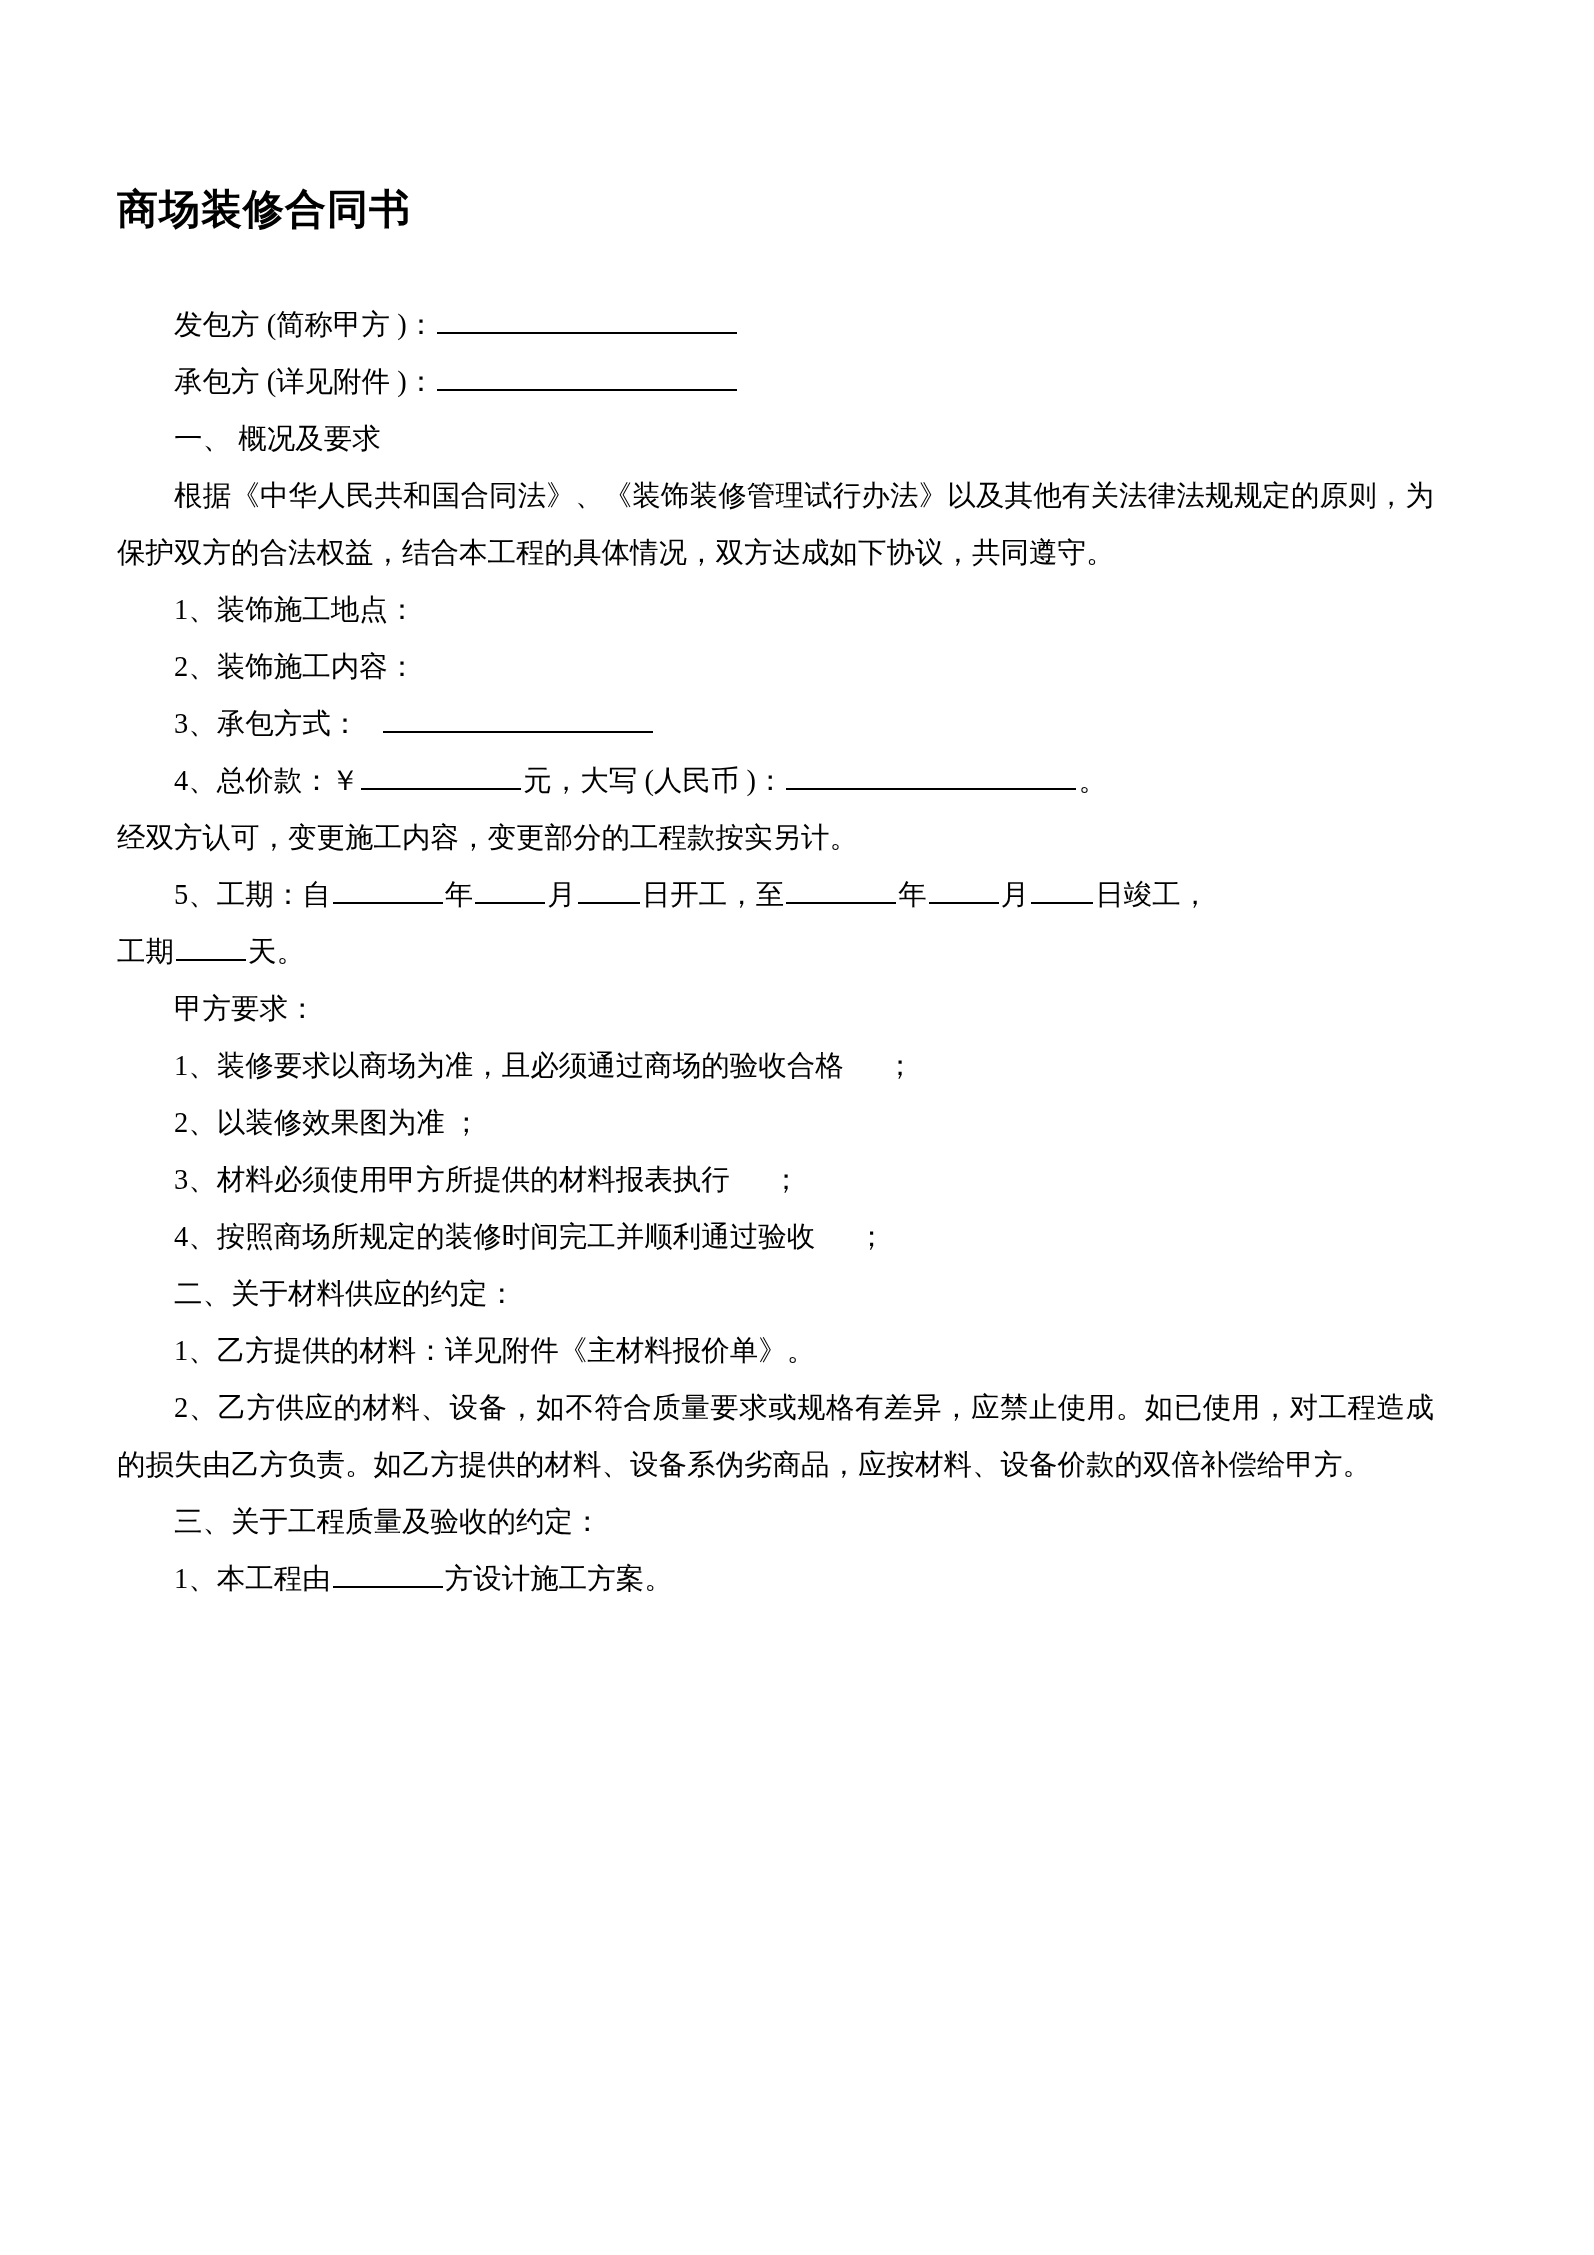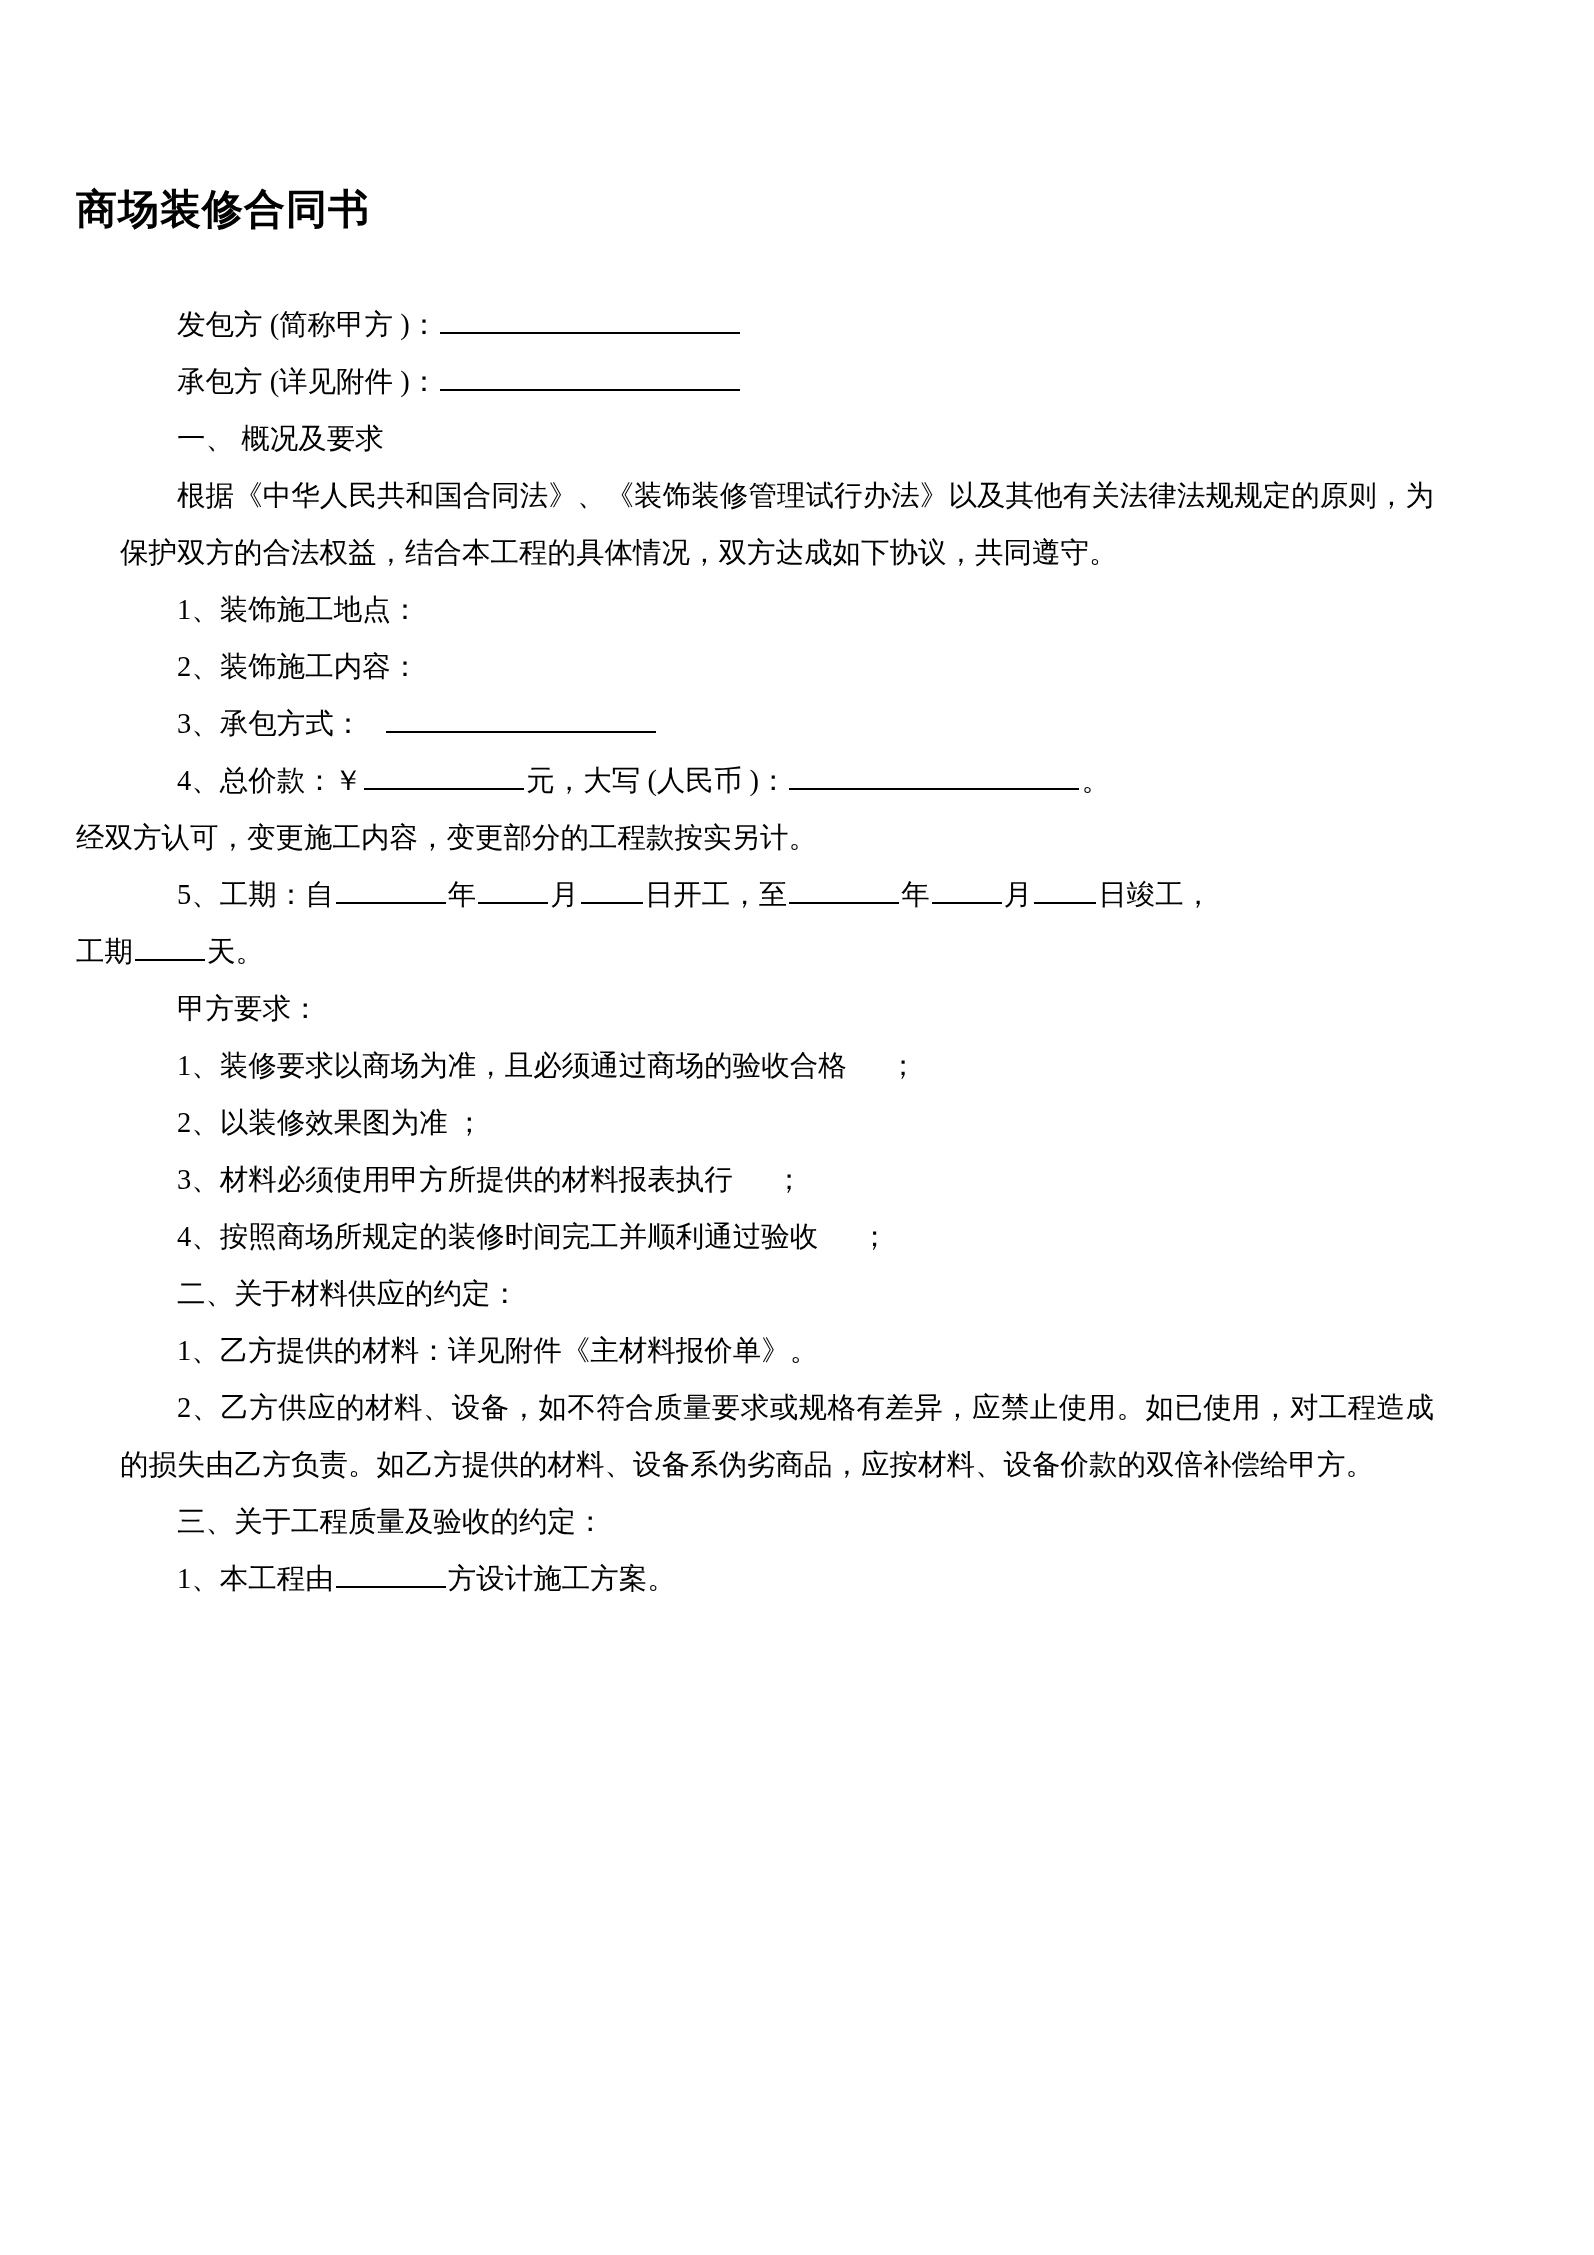--- a/index.html
+++ b/index.html
@@ -11,40 +11,39 @@
     width: 1594px;
     height: 2255px;
     font-family: "Liberation Serif", "DejaVu Serif", serif;
     color: #000000;
   }
   .page {
     position: relative;
     width: 1594px;
     height: 2255px;
     box-sizing: border-box;
-    padding: 185px 160px 0 76px;
+    padding: 185px 160px 0 117px;
   }
   .doc-title {
     font-family: "Liberation Sans", "DejaVu Sans", sans-serif;
     font-size: 41px;
     font-weight: bold;
     letter-spacing: 1px;
     margin: 0 0 62px 0;
     line-height: 1.2;
   }
   .para {
     font-size: 28.5px;
     line-height: 57px;
     margin: 0;
     text-align: justify;
     white-space: normal;
   }
   .indent {
     text-indent: 2em;
-    margin-left: 44px;
   }
   .noindent {
     text-indent: 0;
   }
   .blank {
     display: inline-block;
     border-bottom: 2px solid #000;
     vertical-align: baseline;
     height: 26px;
     margin: 0 2px;

